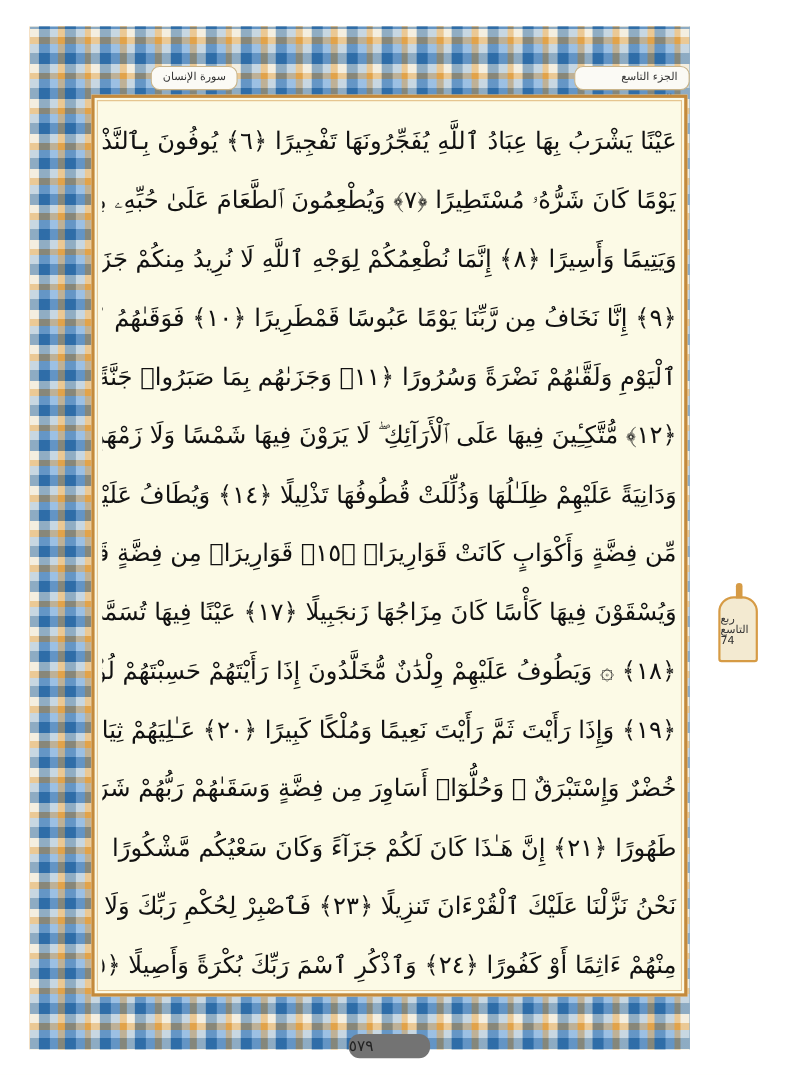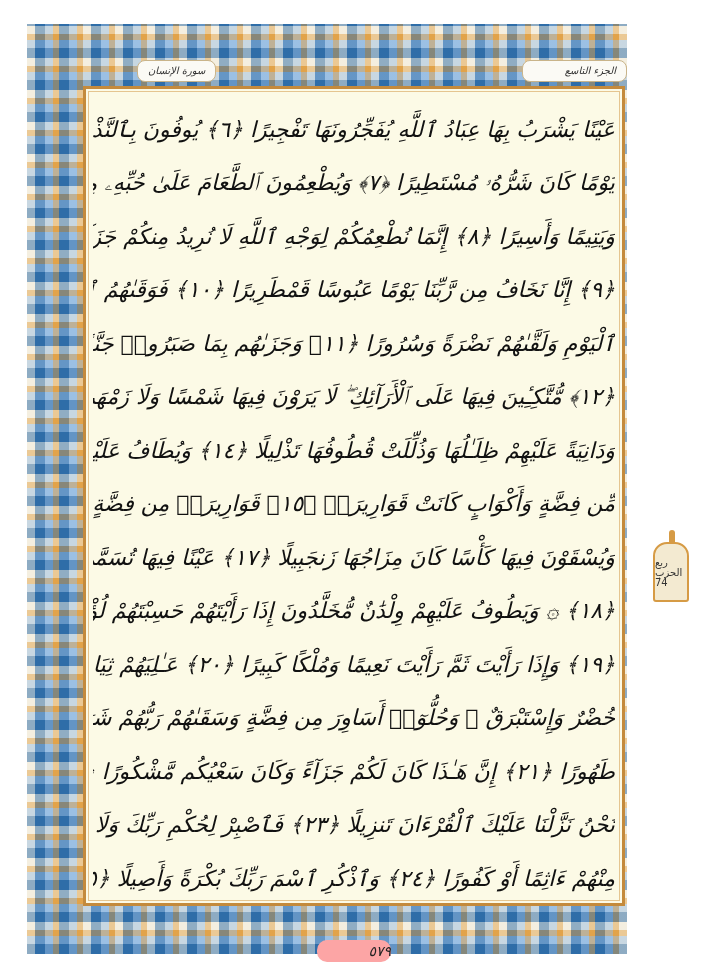--- a/index.html
+++ b/index.html
@@ -1,17 +1,17 @@
 <!DOCTYPE html>
 <html><head>
   <meta charset="utf-8">
   <style>
     html, body { margin:0; padding:0; background:#ffffff; }
     body { width:717px; height:977px; position:relative; overflow:hidden; font-family:"DejaVu Sans", sans-serif; }
-    .page-frame { position:absolute; left:27px; top:24px; width:600px; height:710px;font-style:italic; }
+    .page-frame { position:absolute; left:27px; top:24px; width:600px; height:710px; }
     .border-orn {
       position:absolute; left:0; top:0; width:600px; height:930px; box-sizing:border-box;
       border:32px solid transparent;
       background:
         repeating-linear-gradient(90deg, #2f6da8 0 10px, #9cc0e4 10px 18px, #e2a34a 18px 24px, #f4efe0 24px 32px),
         #f4efe0;
     }
     .border-orn::before {
       content:""; position:absolute; inset:-32px;
       background:
@@ -32,21 +32,21 @@
     .header-left { left:110px; }
     .header-right { left:495px; }
     .lines { position:absolute; left:66px; top:70px; width:522px; direction:rtl; }
     .line {
       height:53.5px; position:relative; display:flex; align-items:flex-end; justify-content:space-between;
       font-family:"DejaVu Sans", sans-serif; font-size:22px; color:#111; white-space:nowrap; overflow:hidden;
     }
     .line-text { display:block; width:100%; text-align:justify; text-align-last:justify; padding-bottom:6px; }
     .page-number {
       position:absolute; left:290px; top:916px; width:74px; height:22px; line-height:22px;
-      text-align:right; font-size:14px; color:#222; background:#fca5a5; border-radius:10px;
+      text-align:left; font-size:14px; color:#222; background:#737373; border-radius:10px;
     }
     .side-marker {
       position:absolute; left:653px; top:542px; width:36px; height:60px;
       background:#f3ead1; border:2px solid #d69b45; border-radius:14px 14px 3px 3px;
       text-align:left; font-size:10px; color:#333; line-height:10px; padding-top:14px; box-sizing:border-box;
     }
     .side-marker::before {
       content:""; position:absolute; left:14px; top:-14px; width:6px; height:14px; background:#d69b45; border-radius:3px 3px 0 0;
     }
   </style>
@@ -103,15 +103,15 @@
       </div>
     <div class="line">
         <span class="line-text">مِنْهُمْ ءَاثِمًا أَوْ كَفُورًا ﴿٢٤﴾ وَٱذْكُرِ ٱسْمَ رَبِّكَ بُكْرَةً وَأَصِيلًا ﴿٢٥﴾</span>
       </div>
   </div>
   <div class="page-number">٥٧٩</div>
 </div>
 
 <div class="side-marker">
   <div>ربع</div>
-  <div>الحزب</div>
+  <div>التاسع</div>
   <div>74</div>
 </div>
 
 </body></html>

